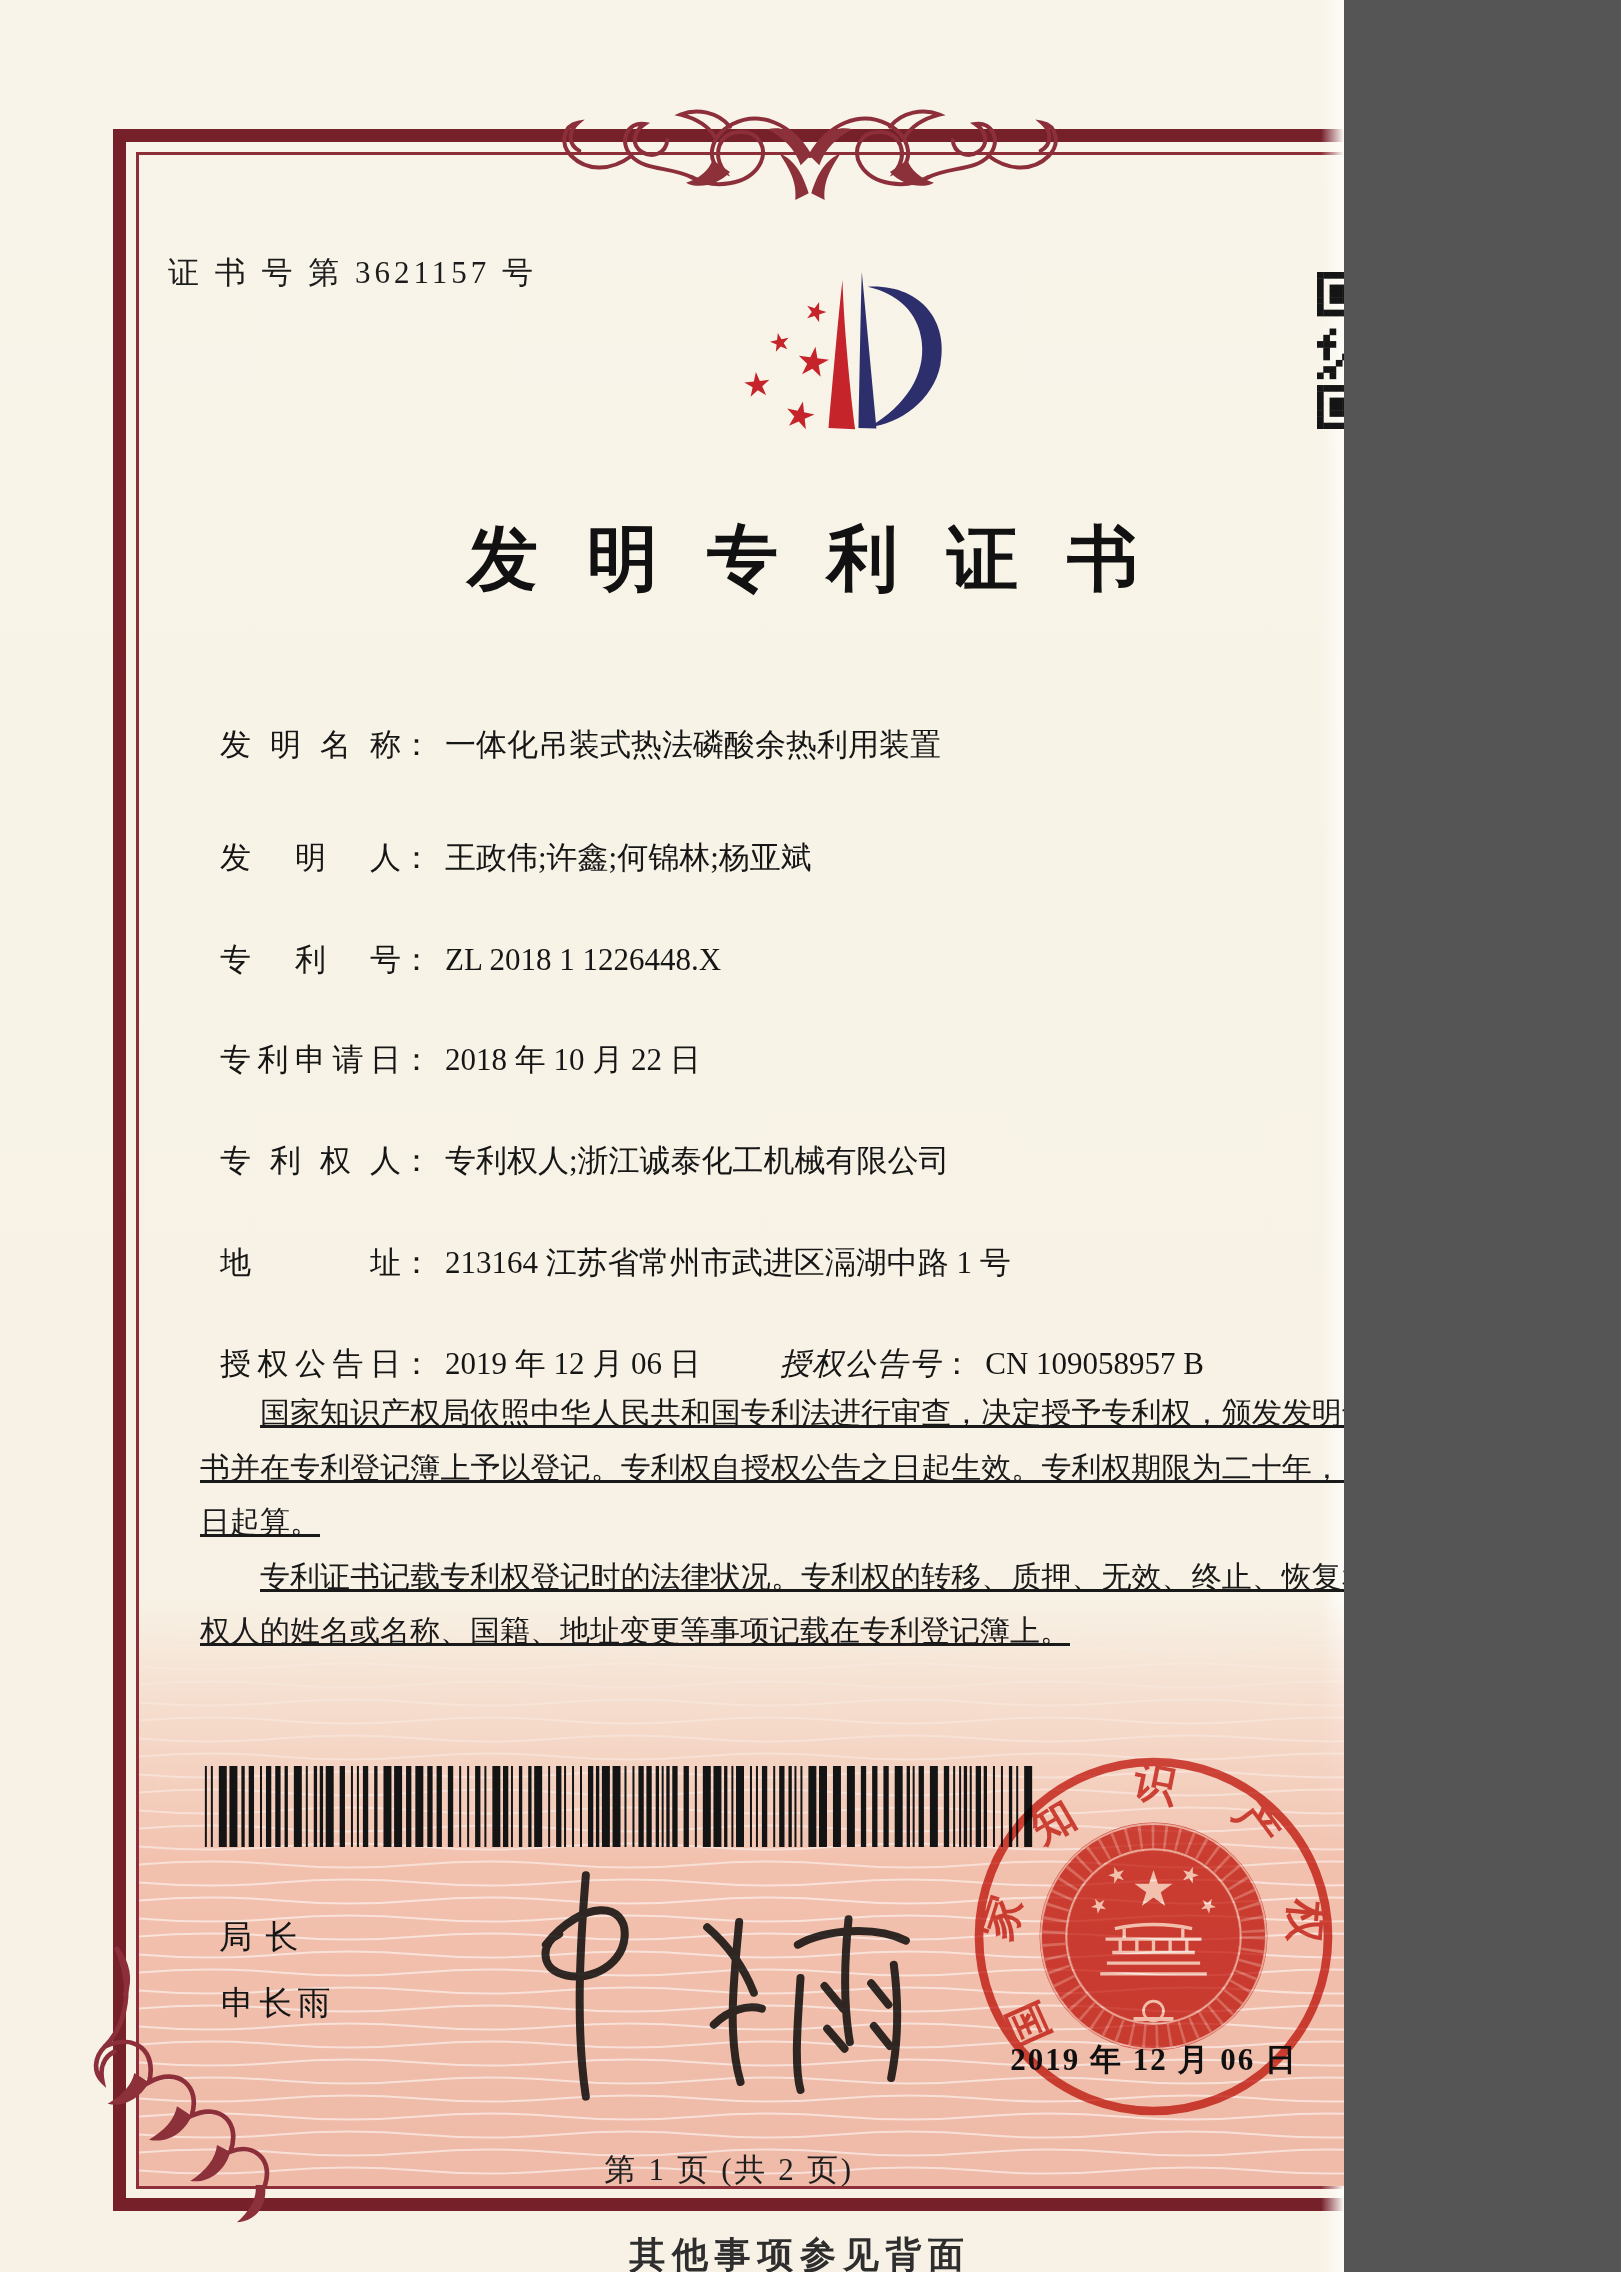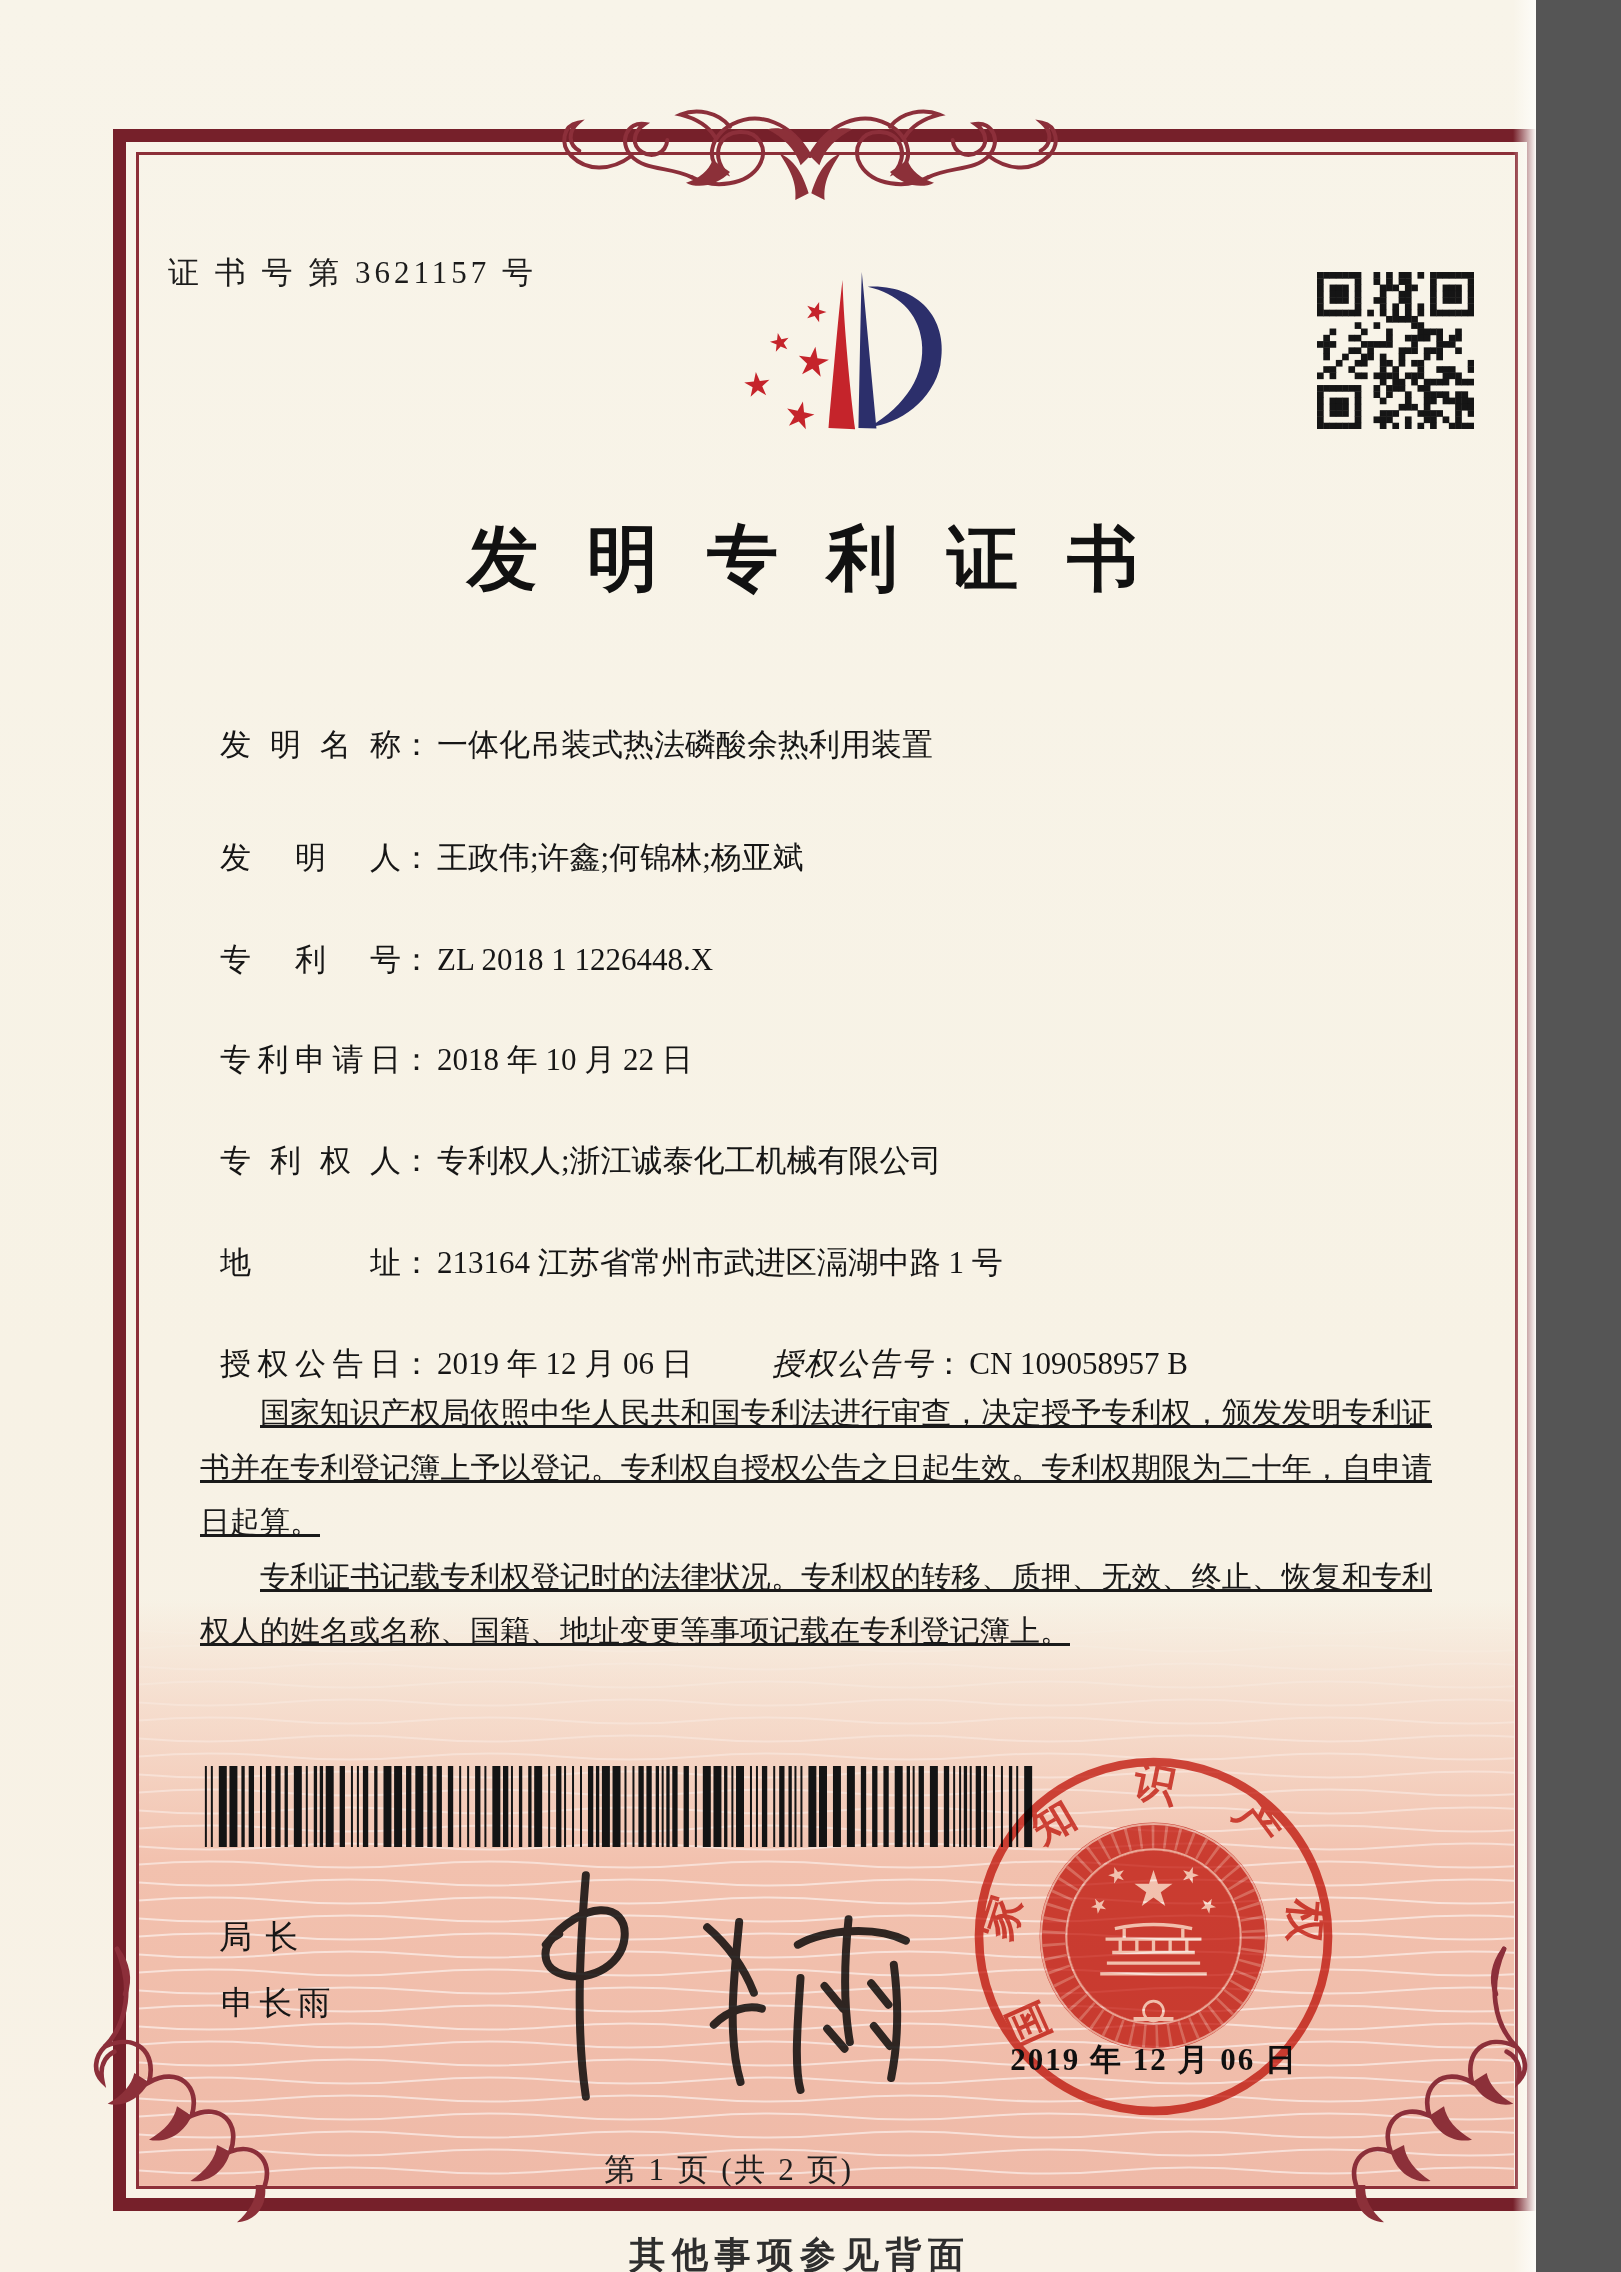--- a/index.html
+++ b/index.html
@@ -1,36 +1,36 @@
 <!DOCTYPE html>
 <html style="font-size:10.7px"><head>
 <meta charset="utf-8">
 <style>
   html,body{margin:0;padding:0;background:#555;}
   .page{
-    position:relative;width:1536px;height:2273px;overflow:hidden;
+    position:relative;width:1344px;height:2273px;overflow:hidden;
     background:linear-gradient(180deg,#f8f4e9 0%,#f7f2e5 60%,#f8f2e6 100%);
     font-family:"Liberation Serif","DejaVu Serif",serif;color:#161616;
   }
   .scan-edge{position:absolute;right:0;top:0;width:23px;height:100%;
     background:linear-gradient(90deg,rgba(255,255,255,0),#fdfcf8);}
   
   .frame-outer{position:absolute;left:113px;top:129px;width:1427px;height:2082px;
     box-sizing:border-box;border:13.3px solid #76202a;}
   .frame-inner{position:absolute;left:136px;top:152px;width:1382px;height:2037px;
     box-sizing:border-box;border:3.3px solid #8c2f38;}
   
   .abs{position:absolute;white-space:nowrap;}
   .certno{left:168px;top:252px;font-size:31px;letter-spacing:4px;color:#1c1c1c;z-index:4;}
   .title{left:827px;top:512px;transform:translateX(-50%);font-size:71px;font-weight:700;
     letter-spacing:49px;color:#111;z-index:4;}
   .frow{left:220px;font-size:31px;z-index:4;}
   .flabel{display:inline-block;width:181px;text-align:justify;text-align-last:justify;vertical-align:top;}
   .fcolon{display:inline-block;}
-  .fvalue{display:inline-block;margin-left:5px;}
+  .fvalue{display:inline-block;margin-left:13px;}
   .g2{margin-left:79px;}
   .flabel2{display:inline-block;letter-spacing:1.3px;font-style:italic;}
   .bodytext{position:absolute;left:200px;top:1386px;width:1232px;font-size:30px;
     line-height:1.82;text-align:justify;color:#1a1a1a;z-index:4;}
   .bodytext p{margin:0;text-indent:2em;text-decoration:underline;}
   .director{left:219px;top:1915px;font-size:33px;letter-spacing:13.3px;z-index:4;}
   .dirname{left:221px;top:1981px;font-size:33px;letter-spacing:5.3px;z-index:4;}
   .sealdate{left:1154px;top:2039px;transform:translateX(-50%);font-size:31px;
     font-weight:600;letter-spacing:2px;color:#101010;z-index:6;}
   .pageinfo{left:729px;top:2149px;transform:translateX(-50%);font-size:31px;

